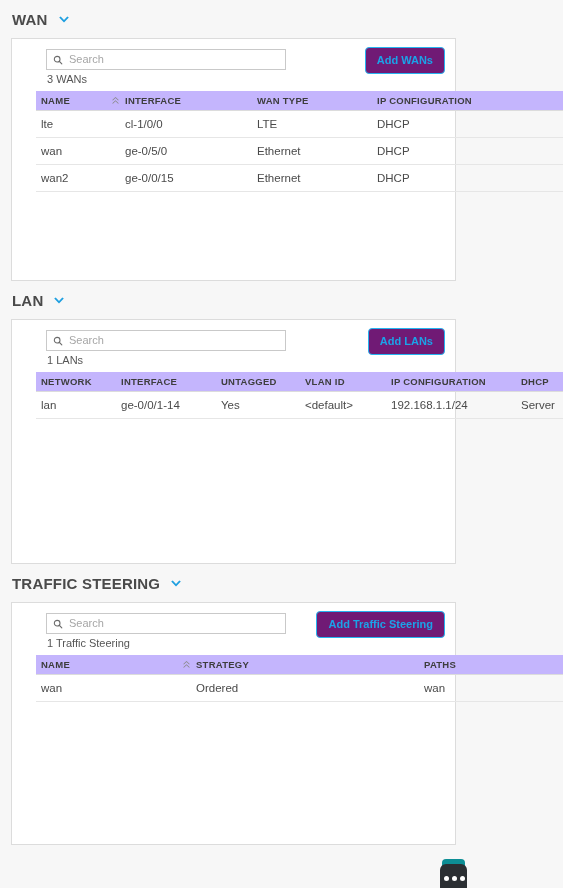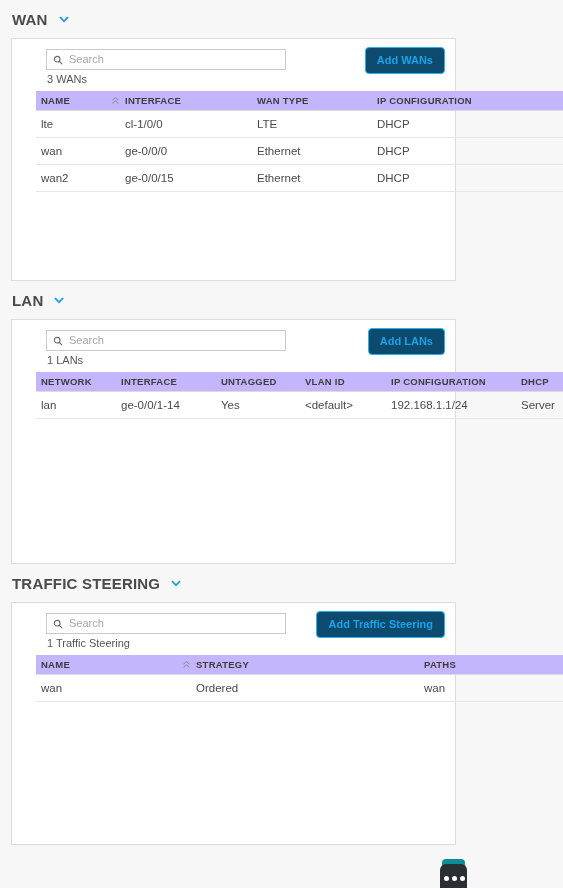--- a/index.html
+++ b/index.html
@@ -96,21 +96,21 @@
     font-size: 11px;
     color: #555555;
   }
 
   .add-btn {
     position: absolute;
     right: 10px;
     top: 8px;
     border: 1px solid #26b3f0;
     border-radius: 4px;
-    background: #0c4a6e;
+    background: #701a75;
     color: #1ba3e8;
     font-family: "Liberation Sans", sans-serif;
     font-size: 11px;
     font-weight: bold;
     padding: 6px 11px;
     cursor: pointer;
     line-height: 13px;
     white-space: nowrap;
   }
 
@@ -278,21 +278,21 @@
         </thead>
         <tbody>
           <tr>
             <td>lte</td>
             <td>cl-1/0/0</td>
             <td>LTE</td>
             <td>DHCP</td>
           </tr>
           <tr>
             <td>wan</td>
-            <td>ge-0/0/0</td>
+            <td>ge-0/5/0</td>
             <td>Ethernet</td>
             <td>DHCP</td>
           </tr>
           <tr>
             <td>wan2</td>
             <td>ge-0/0/15</td>
             <td>Ethernet</td>
             <td>DHCP</td>
           </tr>
         </tbody>

